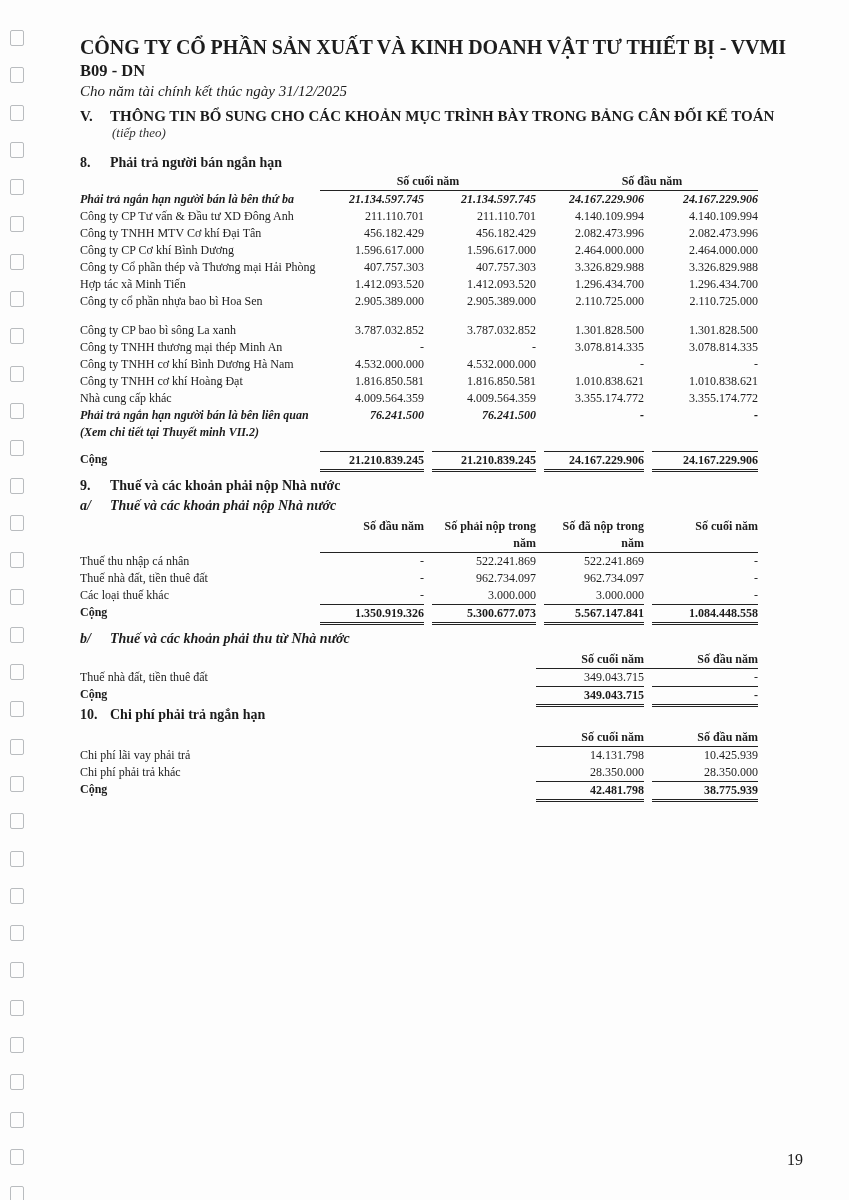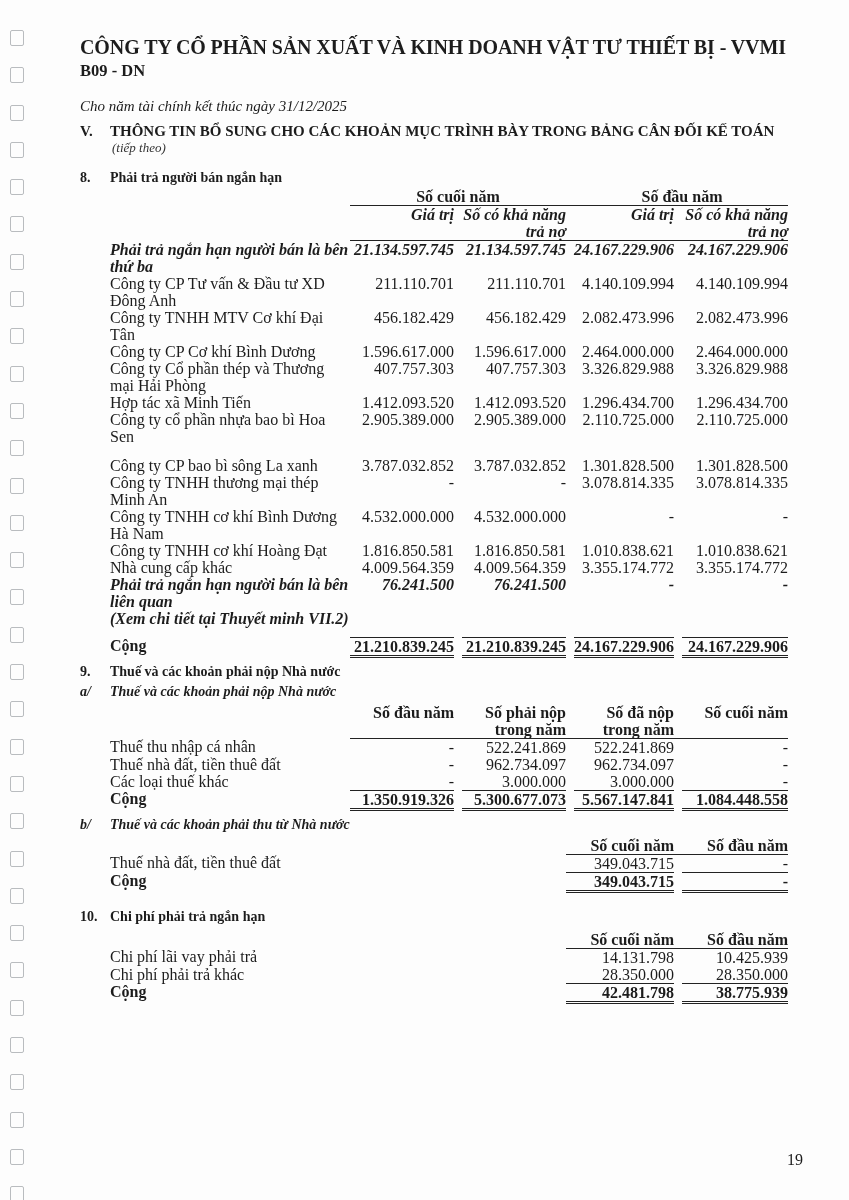--- a/index.html
+++ b/index.html
@@ -6,29 +6,29 @@
   body {
     width: 849px; height: 1200px; background: #fdfdfd; position: relative; overflow: hidden;
     font-family: "Liberation Serif", serif; color: #1c1c1c;
   }
   .holes { position: absolute; left: 10px; top: 30px; width: 16px; }
   .hole { width: 12px; height: 14px; border: 1.3px solid #b9bcbf; border-radius: 2px; margin-bottom: 21.3px; }
   .page { position: absolute; left: 80px; top: 36px; width: 708px; }
   .co { font-weight: bold; font-size: 20px; letter-spacing: -0.1px; }
   .sub { display: flex; justify-content: space-between; font-weight: bold; font-size: 16.5px; margin-top: 2px; }
   .sub i { font-weight: normal; }
-  .period { font-style: italic; font-size: 15px; margin-top: 17px; }
+  .period { font-style: italic; font-size: 15px; margin-top: 2px; }
   .sec { display: flex; font-weight: bold; font-size: 15px; margin-top: 8px; }
   .sec .num { width: 30px; }
   .sec-i { font-style: italic; font-size: 13px; margin-left: 32px; color: #333; }
   .h { display: flex; font-weight: bold; font-size: 14px; margin-top: 14px; }
   .h .num { width: 30px; }
   .hi { display: flex; font-weight: bold; font-style: italic; font-size: 14px; margin-top: 4px; }
   .hi .num { width: 30px; }
-  table { border-collapse: collapse; font-size: 16px; margin-left: 30px; }
+  table { border-collapse: collapse; font-size: 12px; }
   td, th { padding: 0; vertical-align: top; line-height: 17px; }
   .lbl { width: 234px; text-align: left; }
   .n { text-align: right; }
   .grp { text-align: center; font-weight: bold; border-bottom: 1.3px solid #222; }
   .sh { font-style: italic; font-weight: bold; text-align: right; border-bottom: 1.3px solid #222; }
   .bi td { font-weight: bold; font-style: italic; }
   .tot td { font-weight: bold; }
   .dbl { border-top: 1.3px solid #222; border-bottom: 3.5px double #222; }
   .pad td { padding-top: 12px; }
   .pnum { position: absolute; left: 787px; top: 1151px; font-size: 16px; }
@@ -94,27 +94,20 @@
         <col style="width:104px">
         <col style="width:112px">
         <col style="width:108px">
         <col style="width:114px">
       </colgroup>
     <thead>
       <tr>
         <th></th>
         <th colspan="2" class="grp">Số cuối năm</th>
         <th colspan="2" class="grp" style="padding-left:10px">Số đầu năm</th>
-      </tr>
-      <tr>
-        <th></th>
-        <th class="sh">Giá trị</th>
-        <th class="sh" style="padding-left:8px">Số có khả năng trả nợ</th>
-        <th class="sh">Giá trị</th>
-        <th class="sh" style="padding-left:8px">Số có khả năng trả nợ</th>
       </tr>
     </thead>
     <tbody id="t8body">
         <tr class="bi">
           <td class="lbl">Phải trả ngắn hạn người bán là bên thứ ba</td>
           <td class="n">21.134.597.745</td>
           <td class="n" style="padding-left: 8px;">21.134.597.745</td>
           <td class="n" style="padding-left: 8px;">24.167.229.906</td>
           <td class="n" style="padding-left: 8px;">24.167.229.906</td>
         </tr>
@@ -319,21 +312,21 @@
           <td class="n">
             <div class="dbl">349.043.715</div>
           </td>
           <td class="n" style="padding-left: 8px;">
             <div class="dbl">-</div>
           </td>
         </tr>
       </tbody>
   </table>
 
-  <div class="h" style="margin-top:16px">
+  <div class="h" style="margin-top:0">
     <span class="num">10.</span>
     <span>Chi phí phải trả ngắn hạn</span>
   </div>
   <table style="width:678px;margin-top:6px;">
     <colgroup>
         <col style="width:456px">
         <col style="width:108px">
         <col style="width:114px">
       </colgroup>
     <thead>

